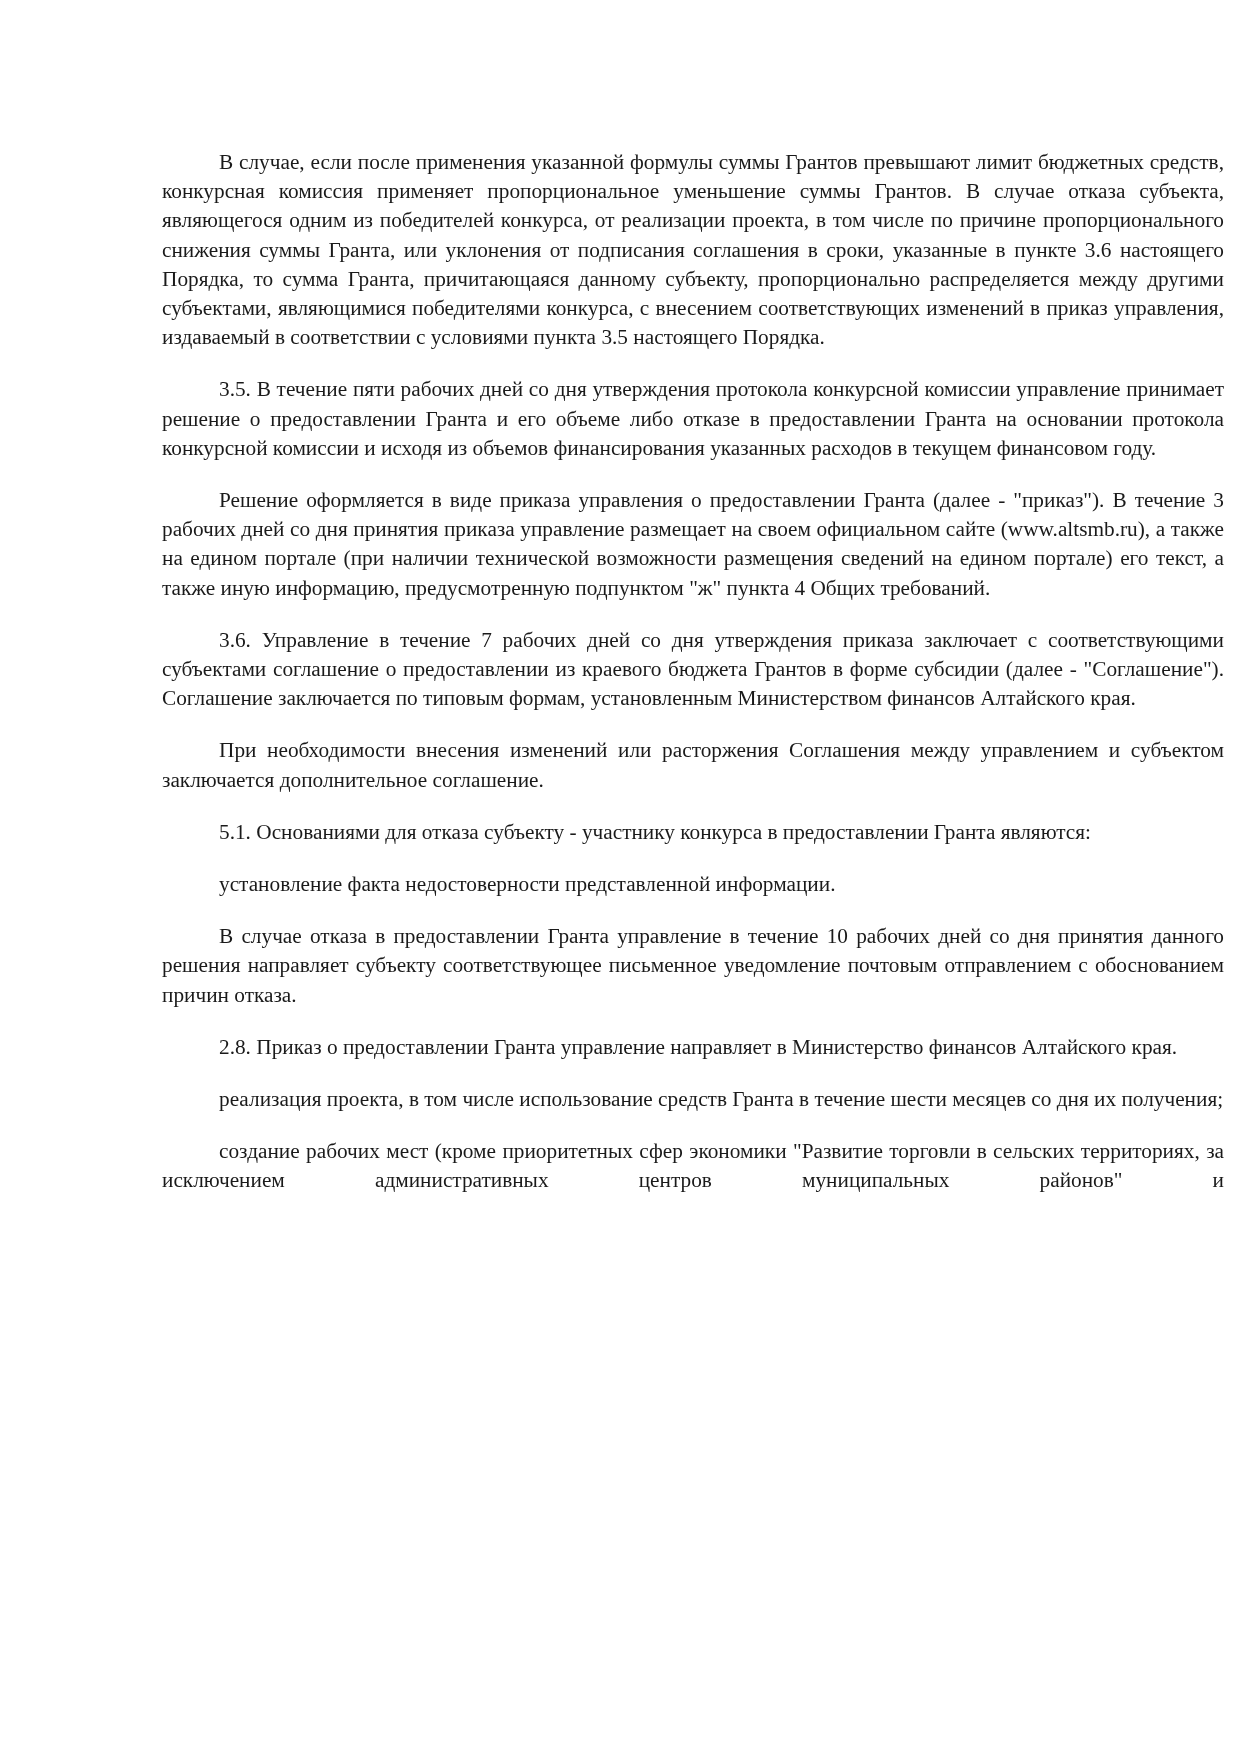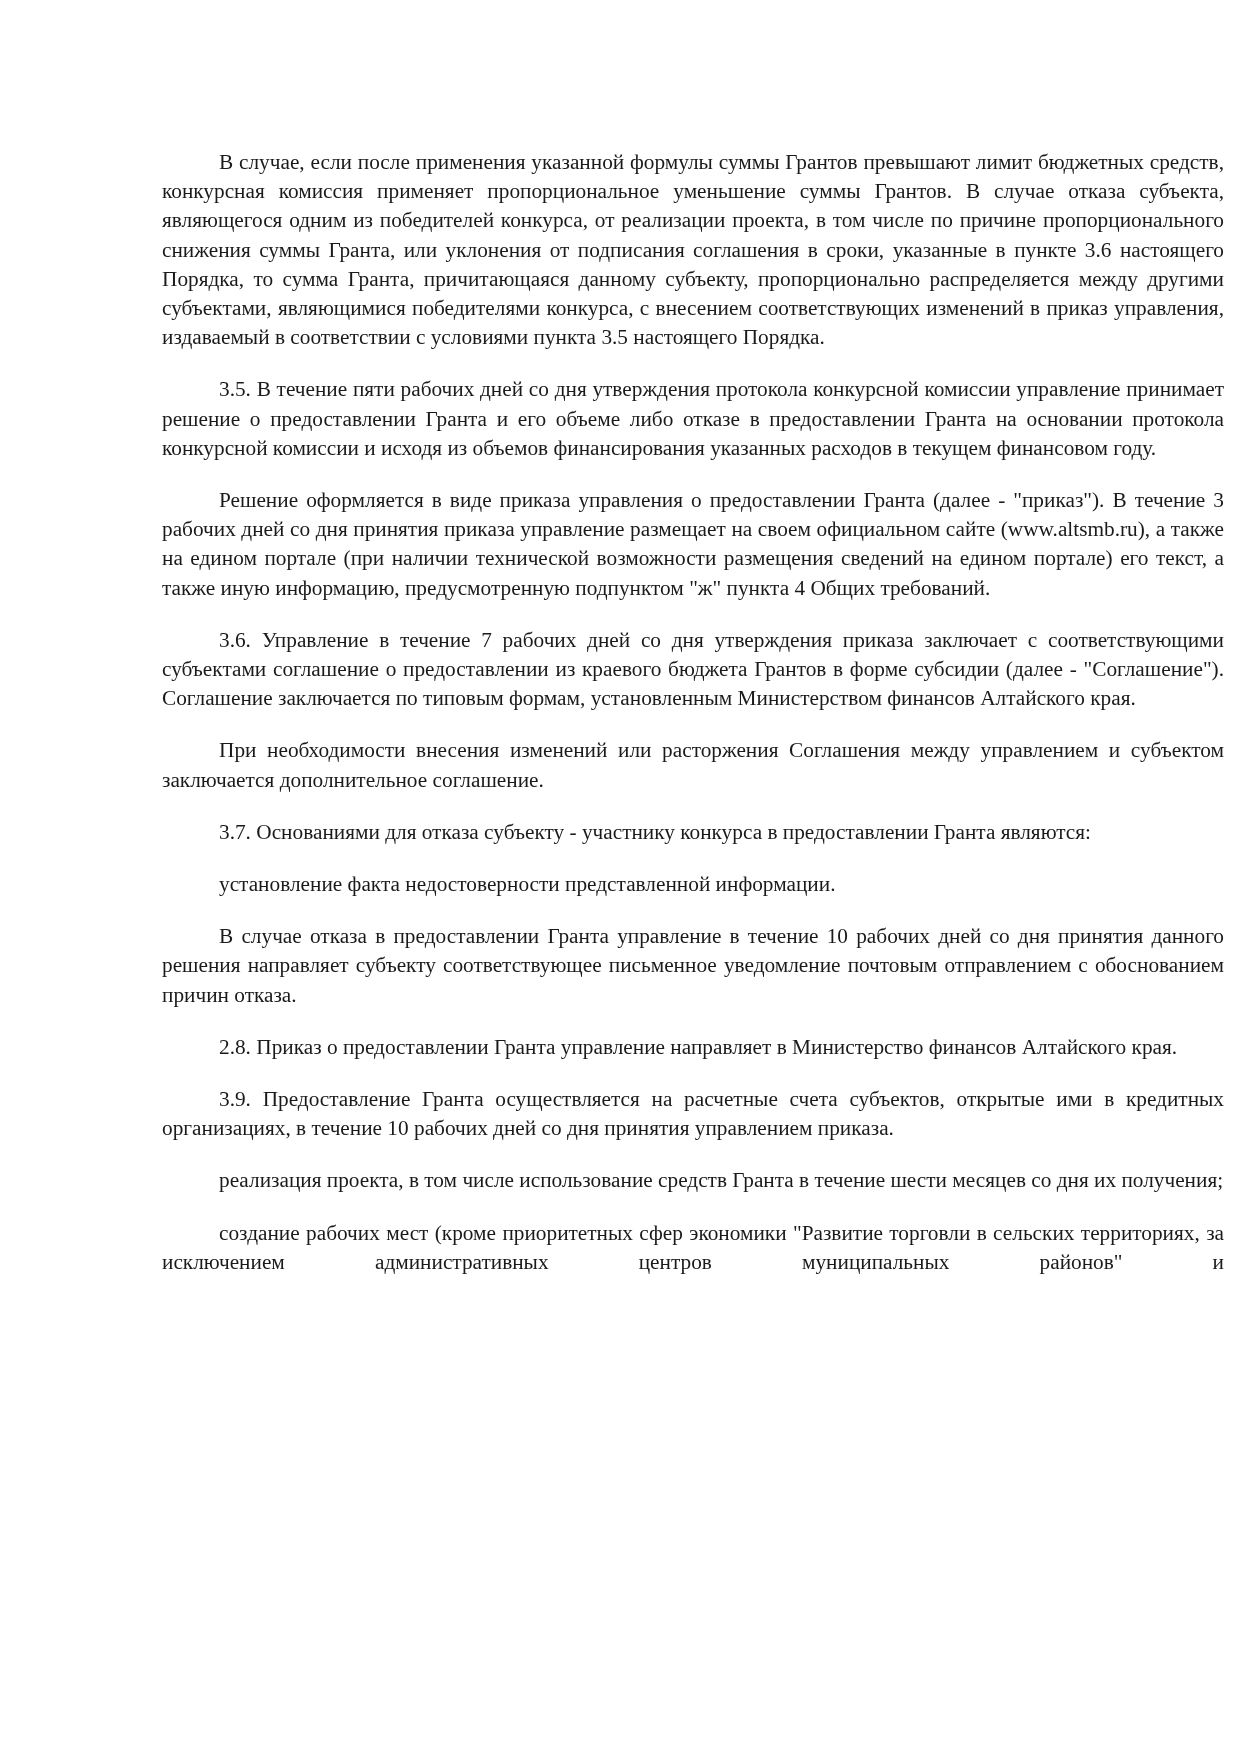--- a/index.html
+++ b/index.html
@@ -38,20 +38,19 @@
 </style>
 </head>
 <body>
 
 <div class="page">
   <p class="para">В случае, если после применения указанной формулы суммы Грантов превышают лимит бюджетных средств, конкурсная комиссия применяет пропорциональное уменьшение суммы Грантов. В случае отказа субъекта, являющегося одним из победителей конкурса, от реализации проекта, в том числе по причине пропорционального снижения суммы Гранта, или уклонения от подписания соглашения в сроки, указанные в пункте 3.6 настоящего Порядка, то сумма Гранта, причитающаяся данному субъекту, пропорционально распределяется между другими субъектами, являющимися победителями конкурса, с внесением соответствующих изменений в приказ управления, издаваемый в соответствии с условиями пункта 3.5 настоящего Порядка.</p>
   <p class="para">3.5. В течение пяти рабочих дней со дня утверждения протокола конкурсной комиссии управление принимает решение о предоставлении Гранта и его объеме либо отказе в предоставлении Гранта на основании протокола конкурсной комиссии и исходя из объемов финансирования указанных расходов в текущем финансовом году.</p>
   <p class="para">Решение оформляется в виде приказа управления о предоставлении Гранта (далее - "приказ"). В течение 3 рабочих дней со дня принятия приказа управление размещает на своем официальном сайте (www.altsmb.ru), а также на едином портале (при наличии технической возможности размещения сведений на едином портале) его текст, а также иную информацию, предусмотренную подпунктом "ж" пункта 4 Общих требований.</p>
   <p class="para">3.6. Управление в течение 7 рабочих дней со дня утверждения приказа заключает с соответствующими субъектами соглашение о предоставлении из краевого бюджета Грантов в форме субсидии (далее - "Соглашение"). Соглашение заключается по типовым формам, установленным Министерством финансов Алтайского края.</p>
   <p class="para">При необходимости внесения изменений или расторжения Соглашения между управлением и субъектом заключается дополнительное соглашение.</p>
-  <p class="para">3.7. Основаниями для отказа субъекту - участнику конкурса в предоставлении Гранта являются:</p>
+  <p class="para">5.1. Основаниями для отказа субъекту - участнику конкурса в предоставлении Гранта являются:</p>
   <p class="para list">установление факта недостоверности представленной информации.</p>
   <p class="para">В случае отказа в предоставлении Гранта управление в течение 10 рабочих дней со дня принятия данного решения направляет субъекту соответствующее письменное уведомление почтовым отправлением с обоснованием причин отказа.</p>
   <p class="para">2.8. Приказ о предоставлении Гранта управление направляет в Министерство финансов Алтайского края.</p>
-  <p class="para">3.9. Предоставление Гранта осуществляется на расчетные счета субъектов, открытые ими в кредитных организациях, в течение 10 рабочих дней со дня принятия управлением приказа.</p>
   <p class="para">реализация проекта, в том числе использование средств Гранта в течение шести месяцев со дня их получения;</p>
   <p class="para last">создание рабочих мест (кроме приоритетных сфер экономики "Развитие торговли в сельских территориях, за исключением административных центров муниципальных районов" и</p>
 </div>
 
 </body></html>

